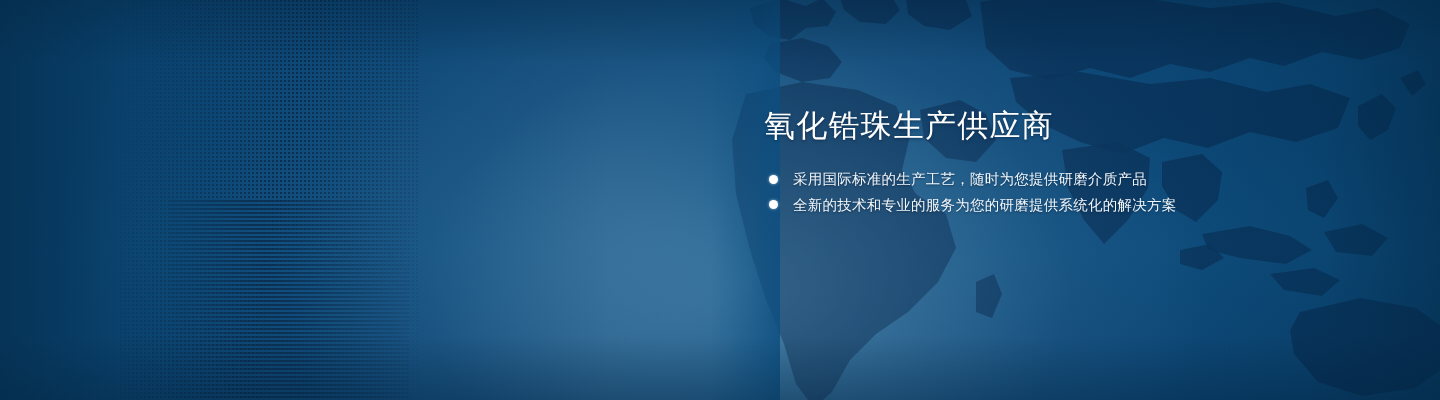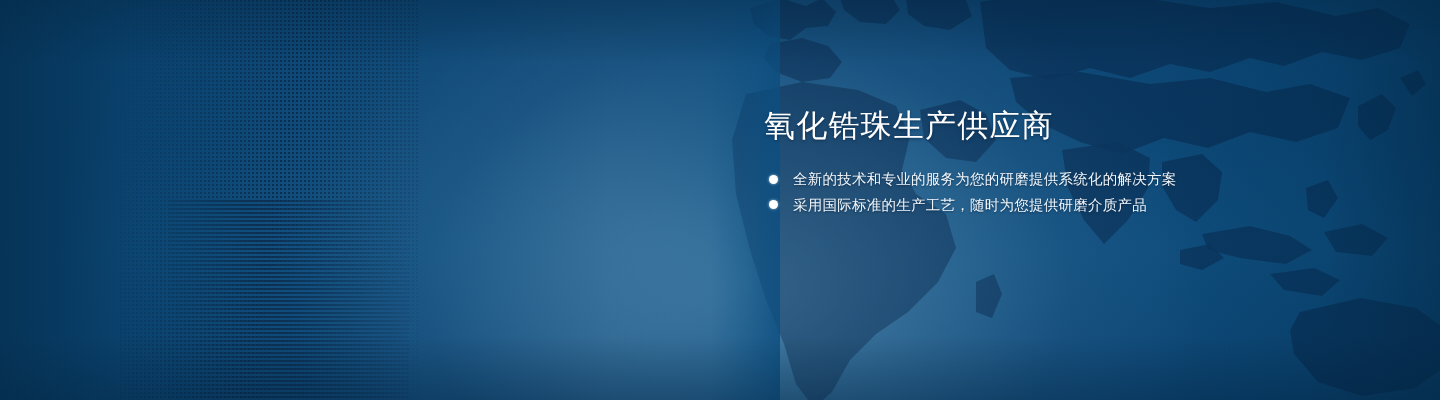--- a/index.html
+++ b/index.html
@@ -399,23 +399,23 @@
 
   <div class="content">
 
     <h1 class="headline">氧化锆珠生产供应商</h1>
 
     <ul class="bullets">
 
 
       <li class="bullet">
         <span class="dot"></span>
-        <span>全新的技术和专业的服务为您的研磨提供系统化的解决方案</span>
+        <span>采用国际标准的生产工艺，随时为您提供研磨介质产品</span>
       </li>
 
       <li class="bullet">
         <span class="dot"></span>
-        <span>采用国际标准的生产工艺，随时为您提供研磨介质产品</span>
+        <span>全新的技术和专业的服务为您的研磨提供系统化的解决方案</span>
       </li>
 
     </ul>
   </div>
 </div>
 
 </body></html>

